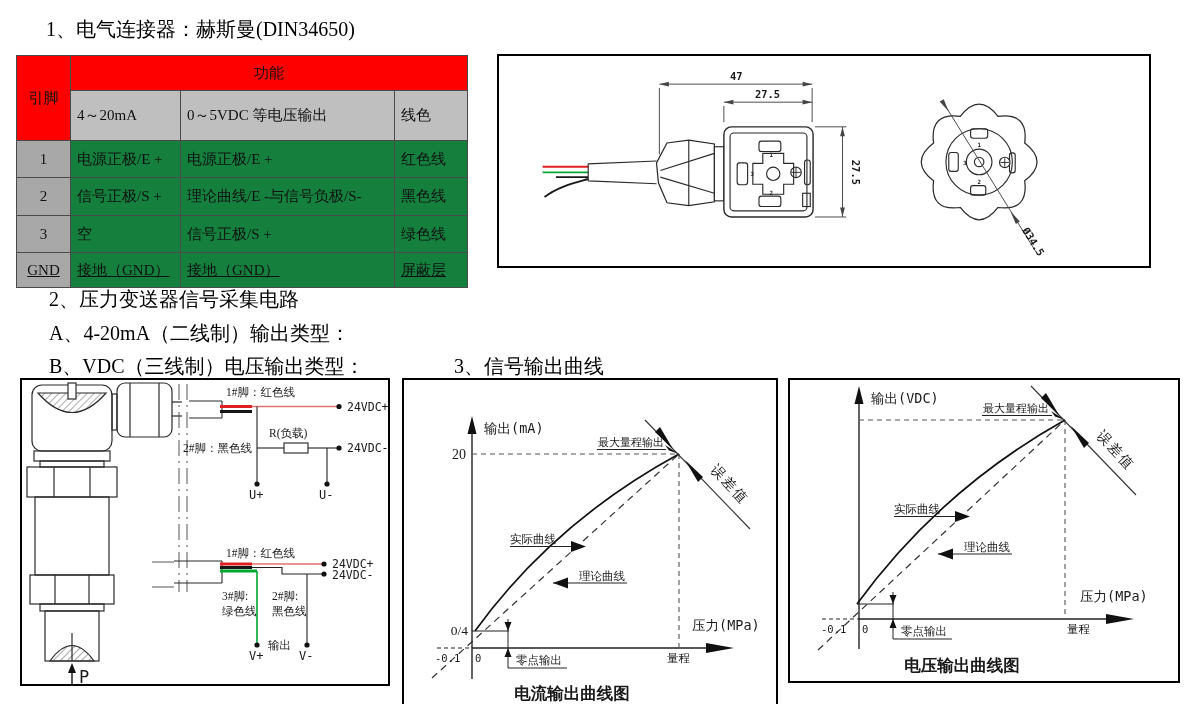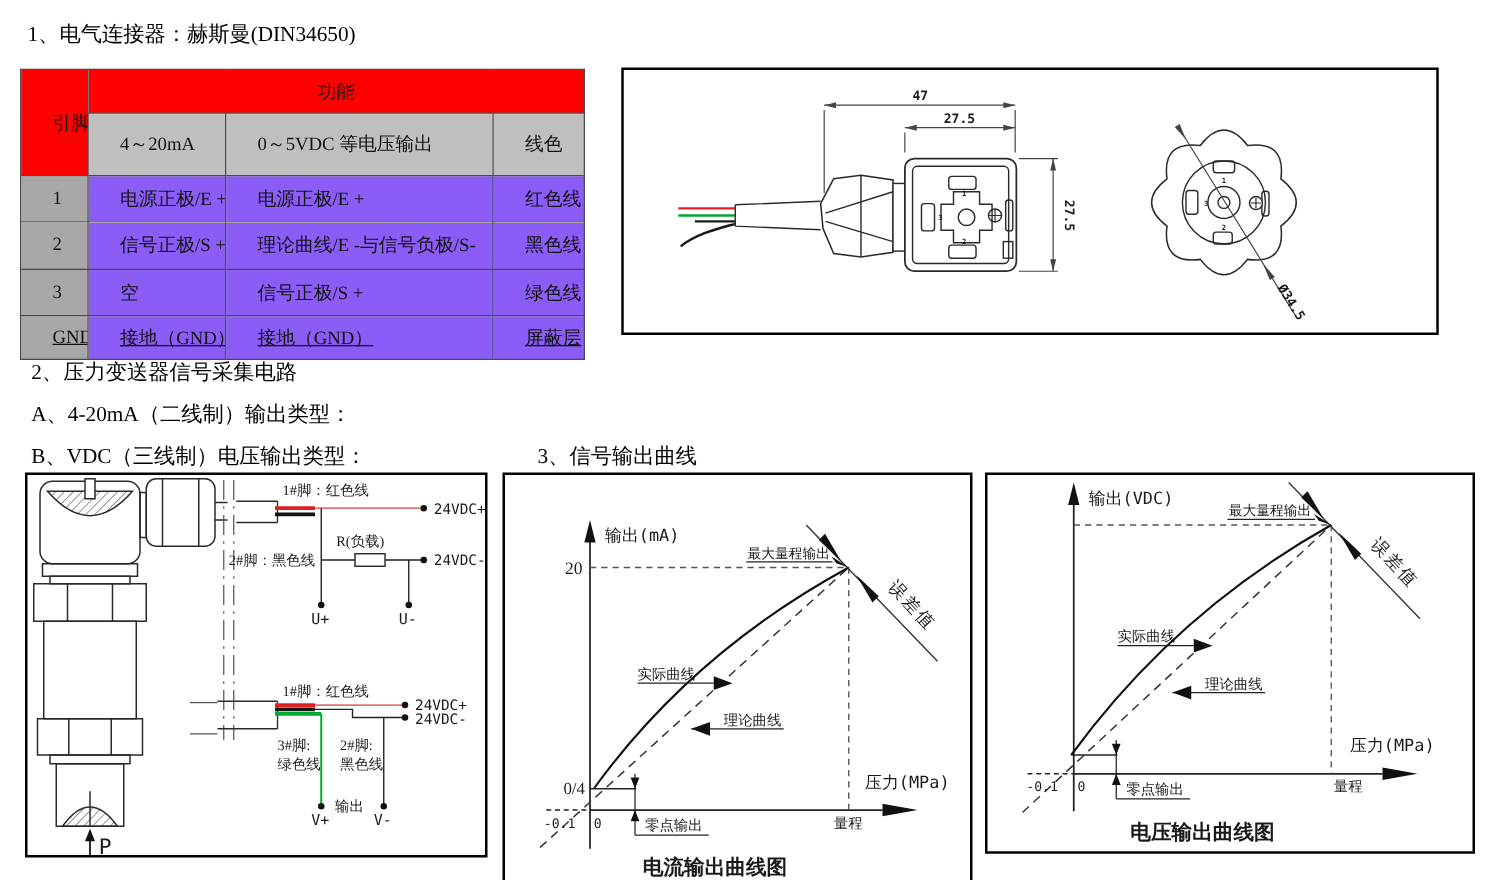--- a/index.html
+++ b/index.html
@@ -1,29 +1,29 @@
 <!DOCTYPE html>
 <html><head>
 <meta charset="utf-8">
 <style>
   html,body{margin:0;padding:0;background:#fff;}
   body{position:relative;width:1200px;height:704px;overflow:hidden;
        font-family:"Liberation Serif","DejaVu Serif",serif;color:#111;}
   .abs{position:absolute;}
-  .heading{font-size:17px;color:#000;white-space:nowrap;}
+  .heading{font-size:20px;color:#000;white-space:nowrap;margin-left:24px;}
   .box{position:absolute;border:2px solid #000;background:#fff;box-sizing:border-box;}
   svg{display:block;width:100%;height:100%;}
   
   #tablewrap{left:16px;top:55px;}
   table.pins{border-collapse:collapse;table-layout:fixed;width:451px;font-size:15px;}
-  table.pins td{border:1px solid #4a4a4a;padding:0 25px;color:#111;box-sizing:border-box;overflow:hidden;white-space:nowrap;}
+  table.pins td{border:1px solid #4a4a4a;padding:0 6px;color:#111;box-sizing:border-box;overflow:hidden;white-space:nowrap;}
   td.red{background:#fe0000;color:#fff;text-align:center;padding:0;}
   td.hdr2{background:#bfbfbf;}
   td.pincol{background:#a8a8a8;text-align:center;padding:0;}
-  td.cell{background:#8b5cf6;}
+  td.cell{background:#15803d;}
   .cadtext{font-family:"DejaVu Sans Mono","Liberation Mono",monospace;}
   text{fill:#1a1a1a;}
 </style>
 </head>
 <body>
 
 <div class="abs heading" style="left:22px;top:16px;">1、电气连接器：赫斯曼(DIN34650)</div>
 
 <div class="abs" id="tablewrap">
   <table class="pins">

